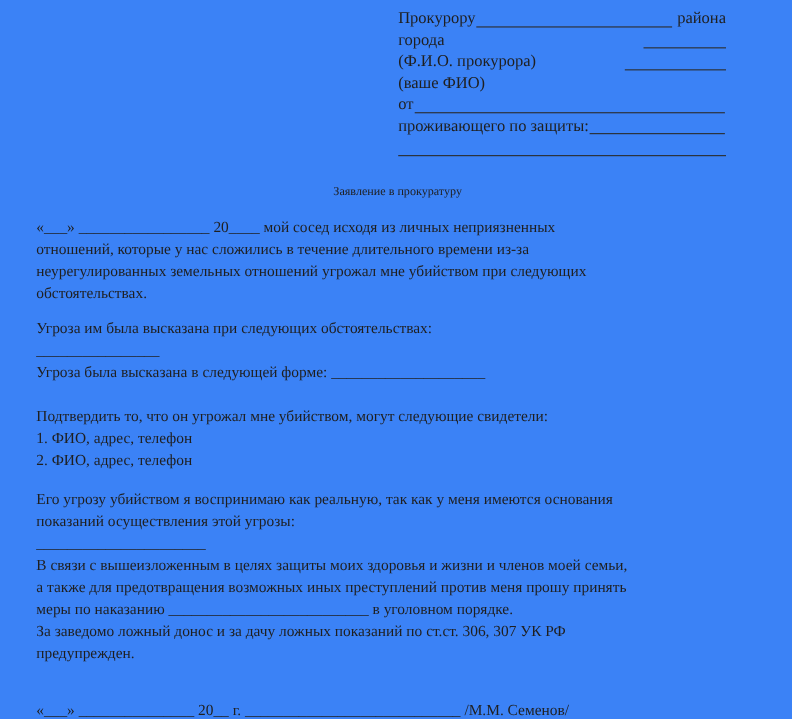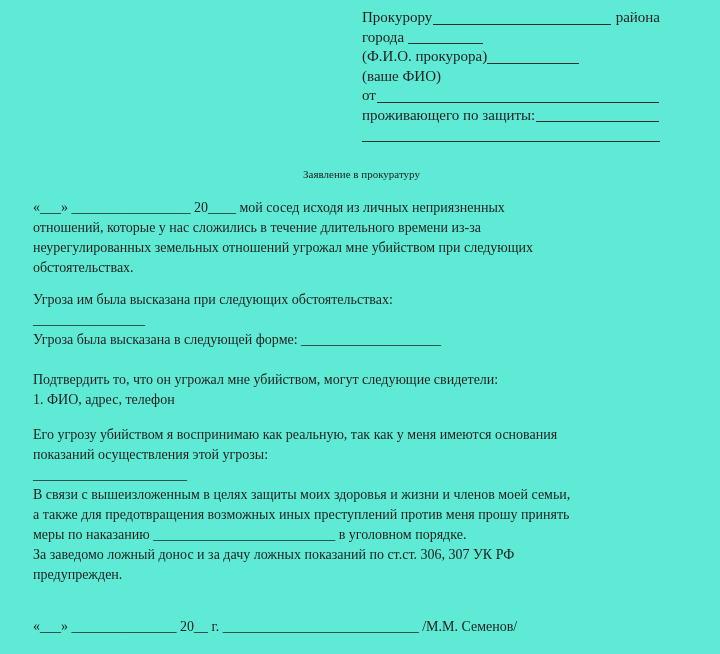--- a/index.html
+++ b/index.html
@@ -8,36 +8,36 @@
     background: #ffffff;
     font-family: "Liberation Serif", "DejaVu Serif", serif;
     color: #1f1f1f;
   }
   .page {
     position: relative;
     width: 720px; height: 654px;
     box-sizing: border-box;
     padding-top: 8px;
     overflow: hidden;
-    background: #5eead4;
+    background: #3b82f6;
   }
   
   .header {
     width: 298px;
     margin: 0 60px 0 auto;
     font-size: 15px;
   }
   .h-line {
     display: flex;
     align-items: flex-end;
     line-height: 19.5px;
     height: 19.5px;
     white-space: pre;
   }
-  .h-line.right { justify-content: flex-start; }
+  .h-line.right { justify-content: space-between; }
   .fill {
     flex: 1 1 auto;
     border-bottom: 1px solid #2b2b2b;
     margin: 0 1px 3px 1px;
     min-width: 20px;
   }
   .blank {
     display: inline-block;
     border-bottom: 1px solid #2b2b2b;
     margin-bottom: 3px;
@@ -116,20 +116,21 @@
 
     <div class="para p-circ">
       <div class="line">Угроза им была высказана при следующих обстоятельствах:</div>
       <div class="line">________________</div>
       <div class="line">Угроза была высказана в следующей форме: ____________________</div>
     </div>
 
     <div class="para p-wit">
       <div class="line">Подтвердить то, что он угрожал мне убийством, могут следующие свидетели:</div>
       <div class="line">1. ФИО, адрес, телефон</div>
+      <div class="line">2. ФИО, адрес, телефон</div>
     </div>
 
     <div class="para p-req">
       <div class="line">Его угрозу убийством я воспринимаю как реальную, так как у меня имеются основания</div>
       <div class="line">показаний осуществления этой угрозы:</div>
       <div class="line">______________________</div>
       <div class="line">В связи с вышеизложенным в целях защиты моих здоровья и жизни и членов моей семьи,</div>
       <div class="line">а также для предотвращения возможных иных преступлений против меня прошу принять</div>
       <div class="line">меры по наказанию __________________________ в уголовном порядке.</div>
       <div class="line">За заведомо ложный донос и за дачу ложных показаний по ст.ст. 306, 307 УК РФ</div>

